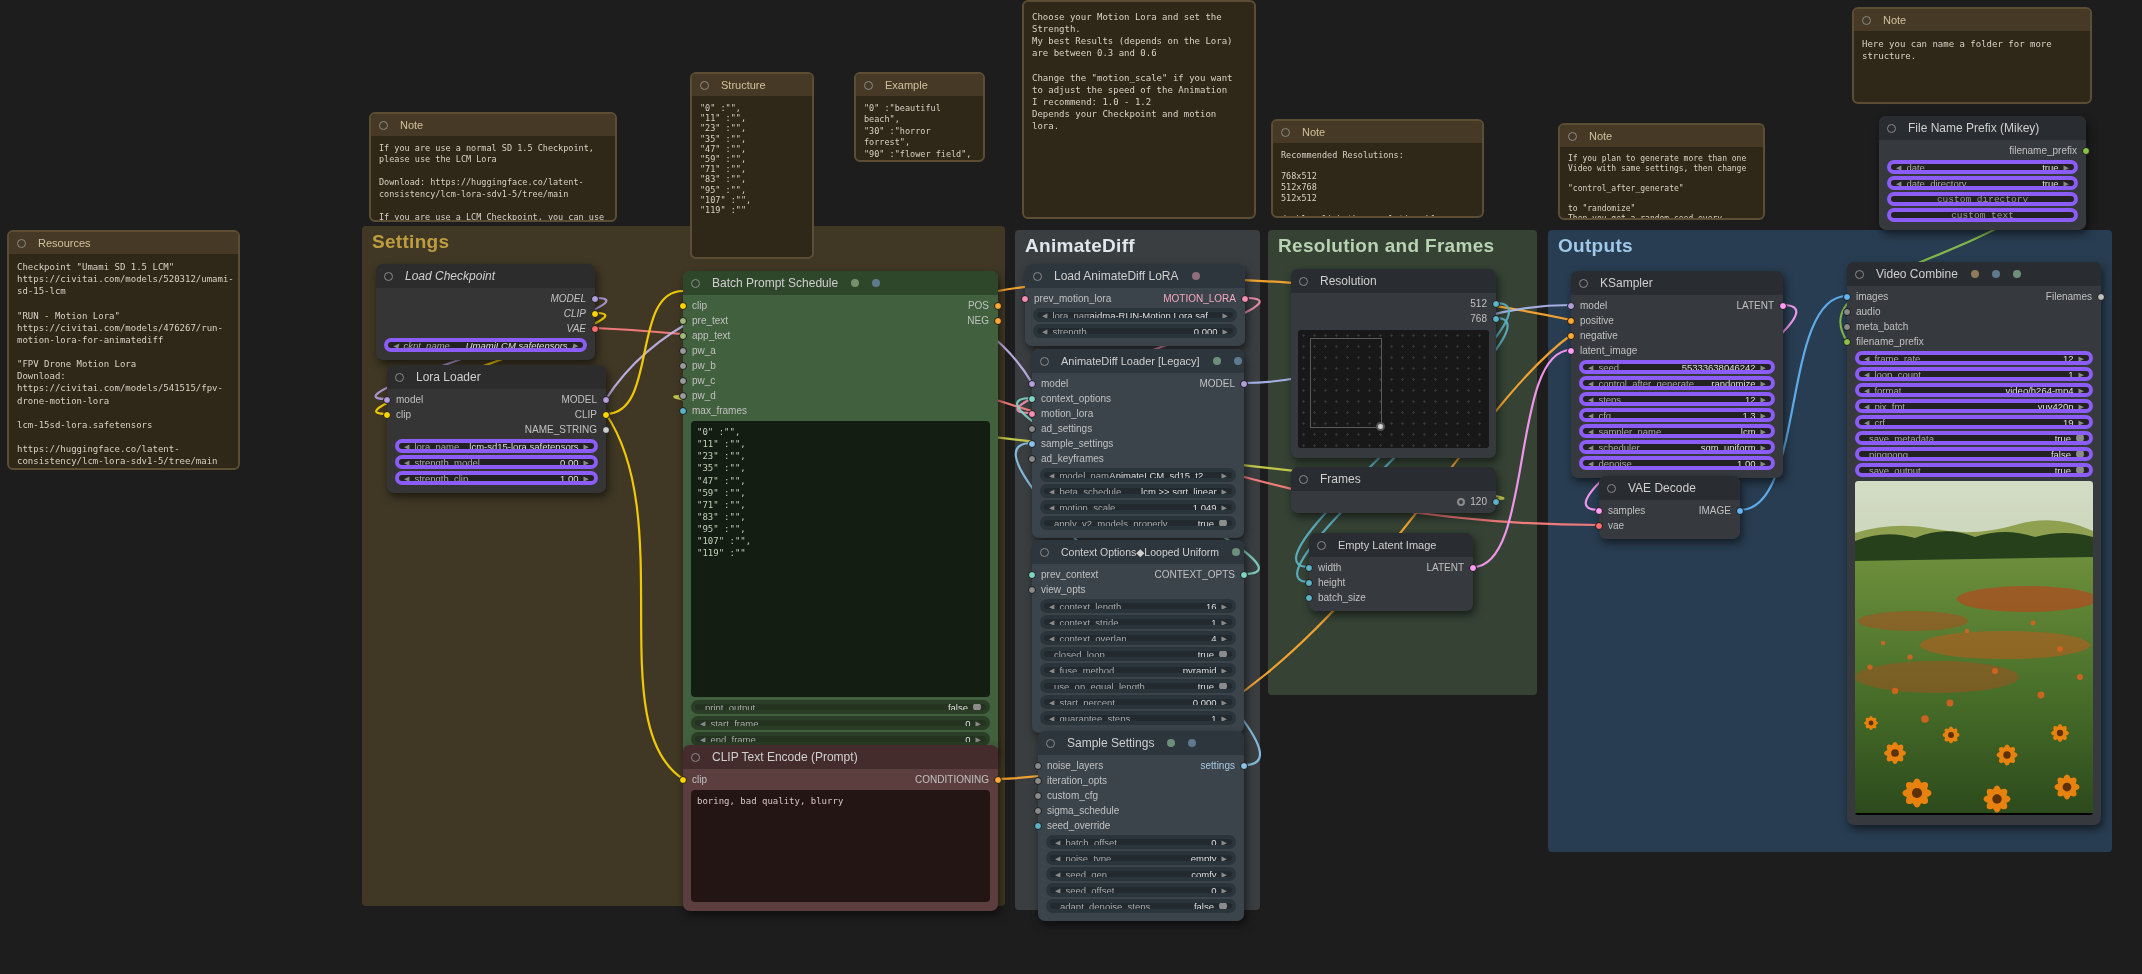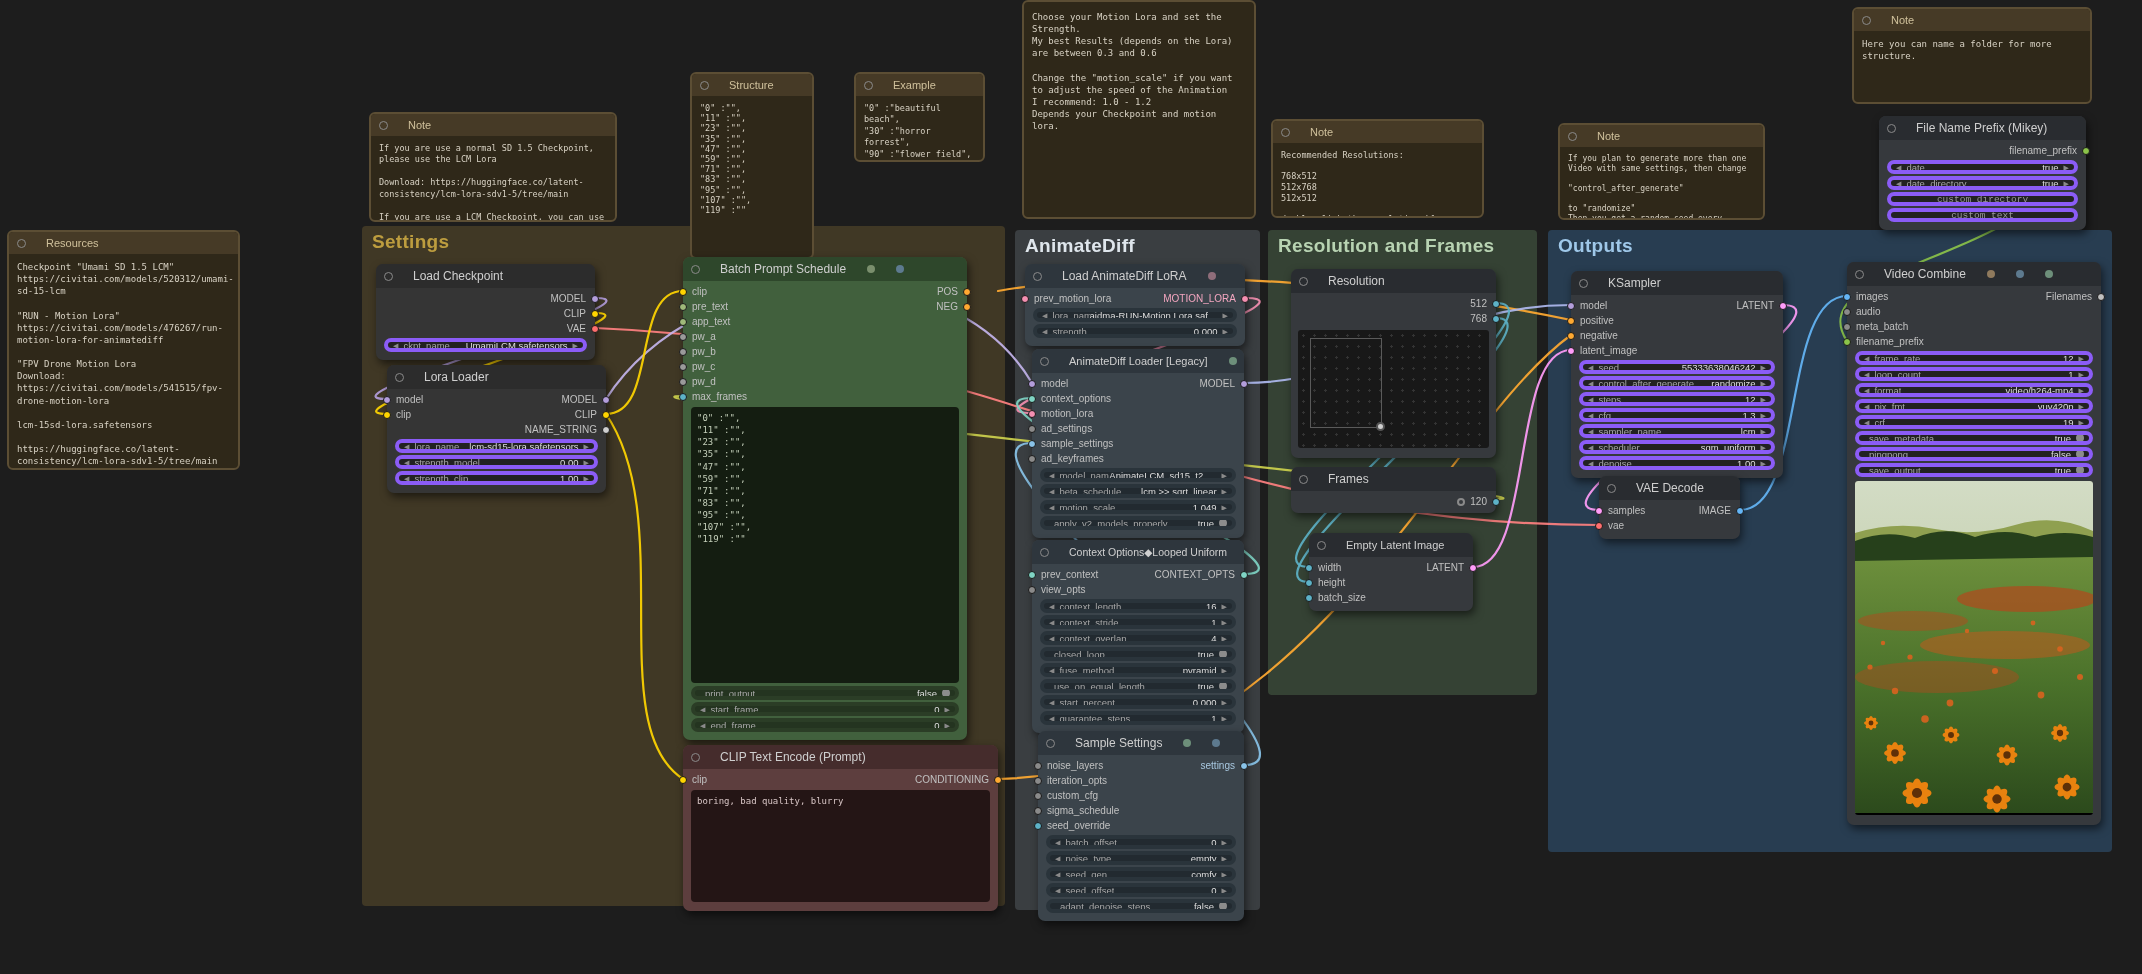--- a/index.html
+++ b/index.html
@@ -8,21 +8,21 @@
           font-family:"Liberation Sans",sans-serif;}
   
   .group{position:absolute;border-radius:4px;z-index:0;}
   .gtitle{font-size:19px;font-weight:700;padding:5px 10px;letter-spacing:.3px;}
   
   #wires{position:absolute;left:0;top:0;z-index:1;pointer-events:none;}
   #wires path{fill:none;stroke-width:2.2px;stroke-linecap:round;opacity:.92;}
   
   .node{position:absolute;z-index:2;border-radius:7px;background:var(--body,#353535);
         box-shadow:2px 4px 9px rgba(0,0,0,.55);font-size:10px;color:#c8c8c8;}
-  .ntitle{height:24px;display:flex;align-items:center;gap:20px;padding:0 8px;
+  .ntitle{height:24px;display:flex;align-items:center;gap:12px;padding:0 8px;
           background:var(--title,#2c2c2c);border-radius:7px 7px 0 0;font-size:12px;color:#cfcfcf;white-space:nowrap;overflow:hidden;}
   .tdot{width:9px;height:9px;border-radius:50%;border:1.5px solid #8a8a8a;flex:none;}
   .badge{width:8px;height:8px;border-radius:50%;flex:none;margin-left:1px;}
   .nbody{padding:3px 0 6px;}
   .srow{display:flex;justify-content:space-between;align-items:center;height:15px;padding:0 6px;}
   .sin,.sout{display:flex;align-items:center;gap:5px;font-size:10px;color:#c0c0c0;white-space:nowrap;}
   .sin{margin-left:-10px;}
   .sout{margin-left:auto;margin-right:-10px;}
   .sdot{width:8px;height:8px;border-radius:50%;background:var(--c,#777);border:1px solid #191919;flex:none;}
   .w{height:14px;background:#222;border:4px solid #8b5cf6;border-radius:7px;margin:2px 8px;
@@ -228,21 +228,21 @@
         </div>
       <div class="w c">
           <span class="wl">custom_directory</span>
         </div>
       <div class="w c">
           <span class="wl">custom_text</span>
         </div>
     </div>
   </div>
 
-  <div class="node" style="left:376px;top:264px;width:219px;">
+  <div class="node" style="left:376px;top:264px;width:219px;font-style:italic;">
     <div class="ntitle">
         <span class="tdot"></span>
         <span class="ttext">Load Checkpoint</span>
       </div>
     <div class="nbody">
       <div class="srow">
           <span></span>
           <span class="sout">
             <span>MODEL</span>
             <span class="sdot" style="--c:#b39ddb"></span>
@@ -318,21 +318,21 @@
         </div>
       <div class="w">
           <span class="wa">◀</span>
           <span class="wl">strength_clip</span>
           <span class="wv">1.00</span>
           <span class="wa">▶</span>
         </div>
     </div>
   </div>
 
-  <div class="node n-green" style="left:683px;top:257px;width:284px;">
+  <div class="node n-green" style="left:683px;top:271px;width:315px;">
     <div class="ntitle">
         <span class="tdot"></span>
         <span class="ttext">Batch Prompt Schedule</span>
         <span class="badge" style="background:#7a8f6d;"></span>
         <span class="badge" style="background:#5d7a8f;"></span>
       </div>
     <div class="nbody">
       <div class="srow">
           <span class="sin">
             <span class="sdot" style="--c:#ffd500"></span>

